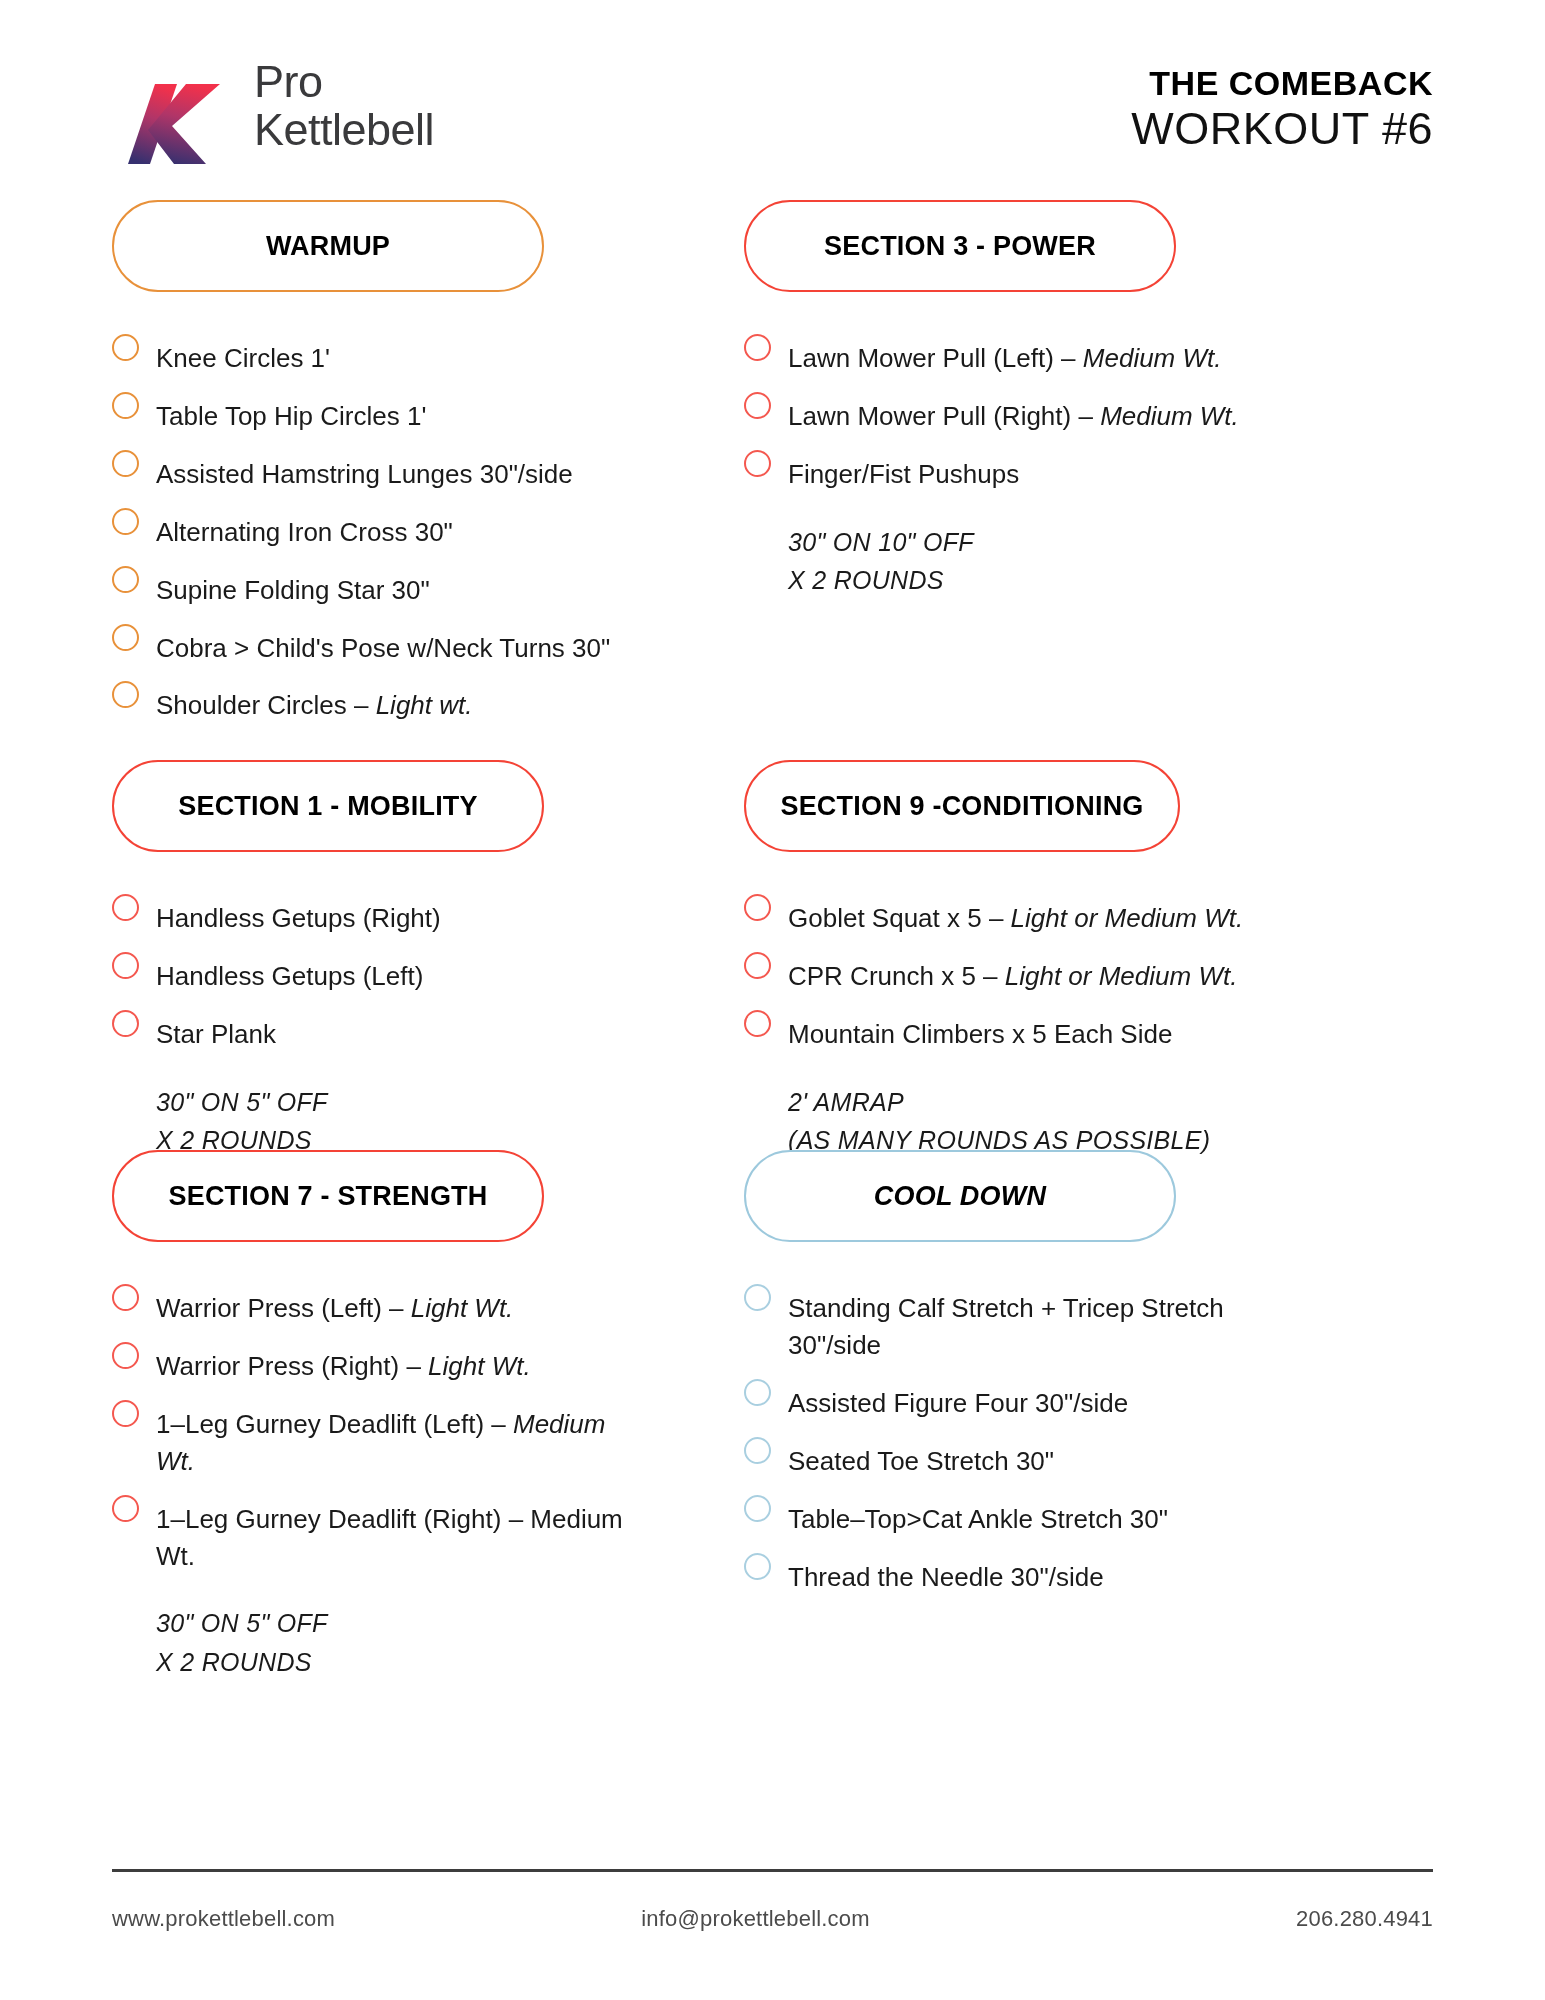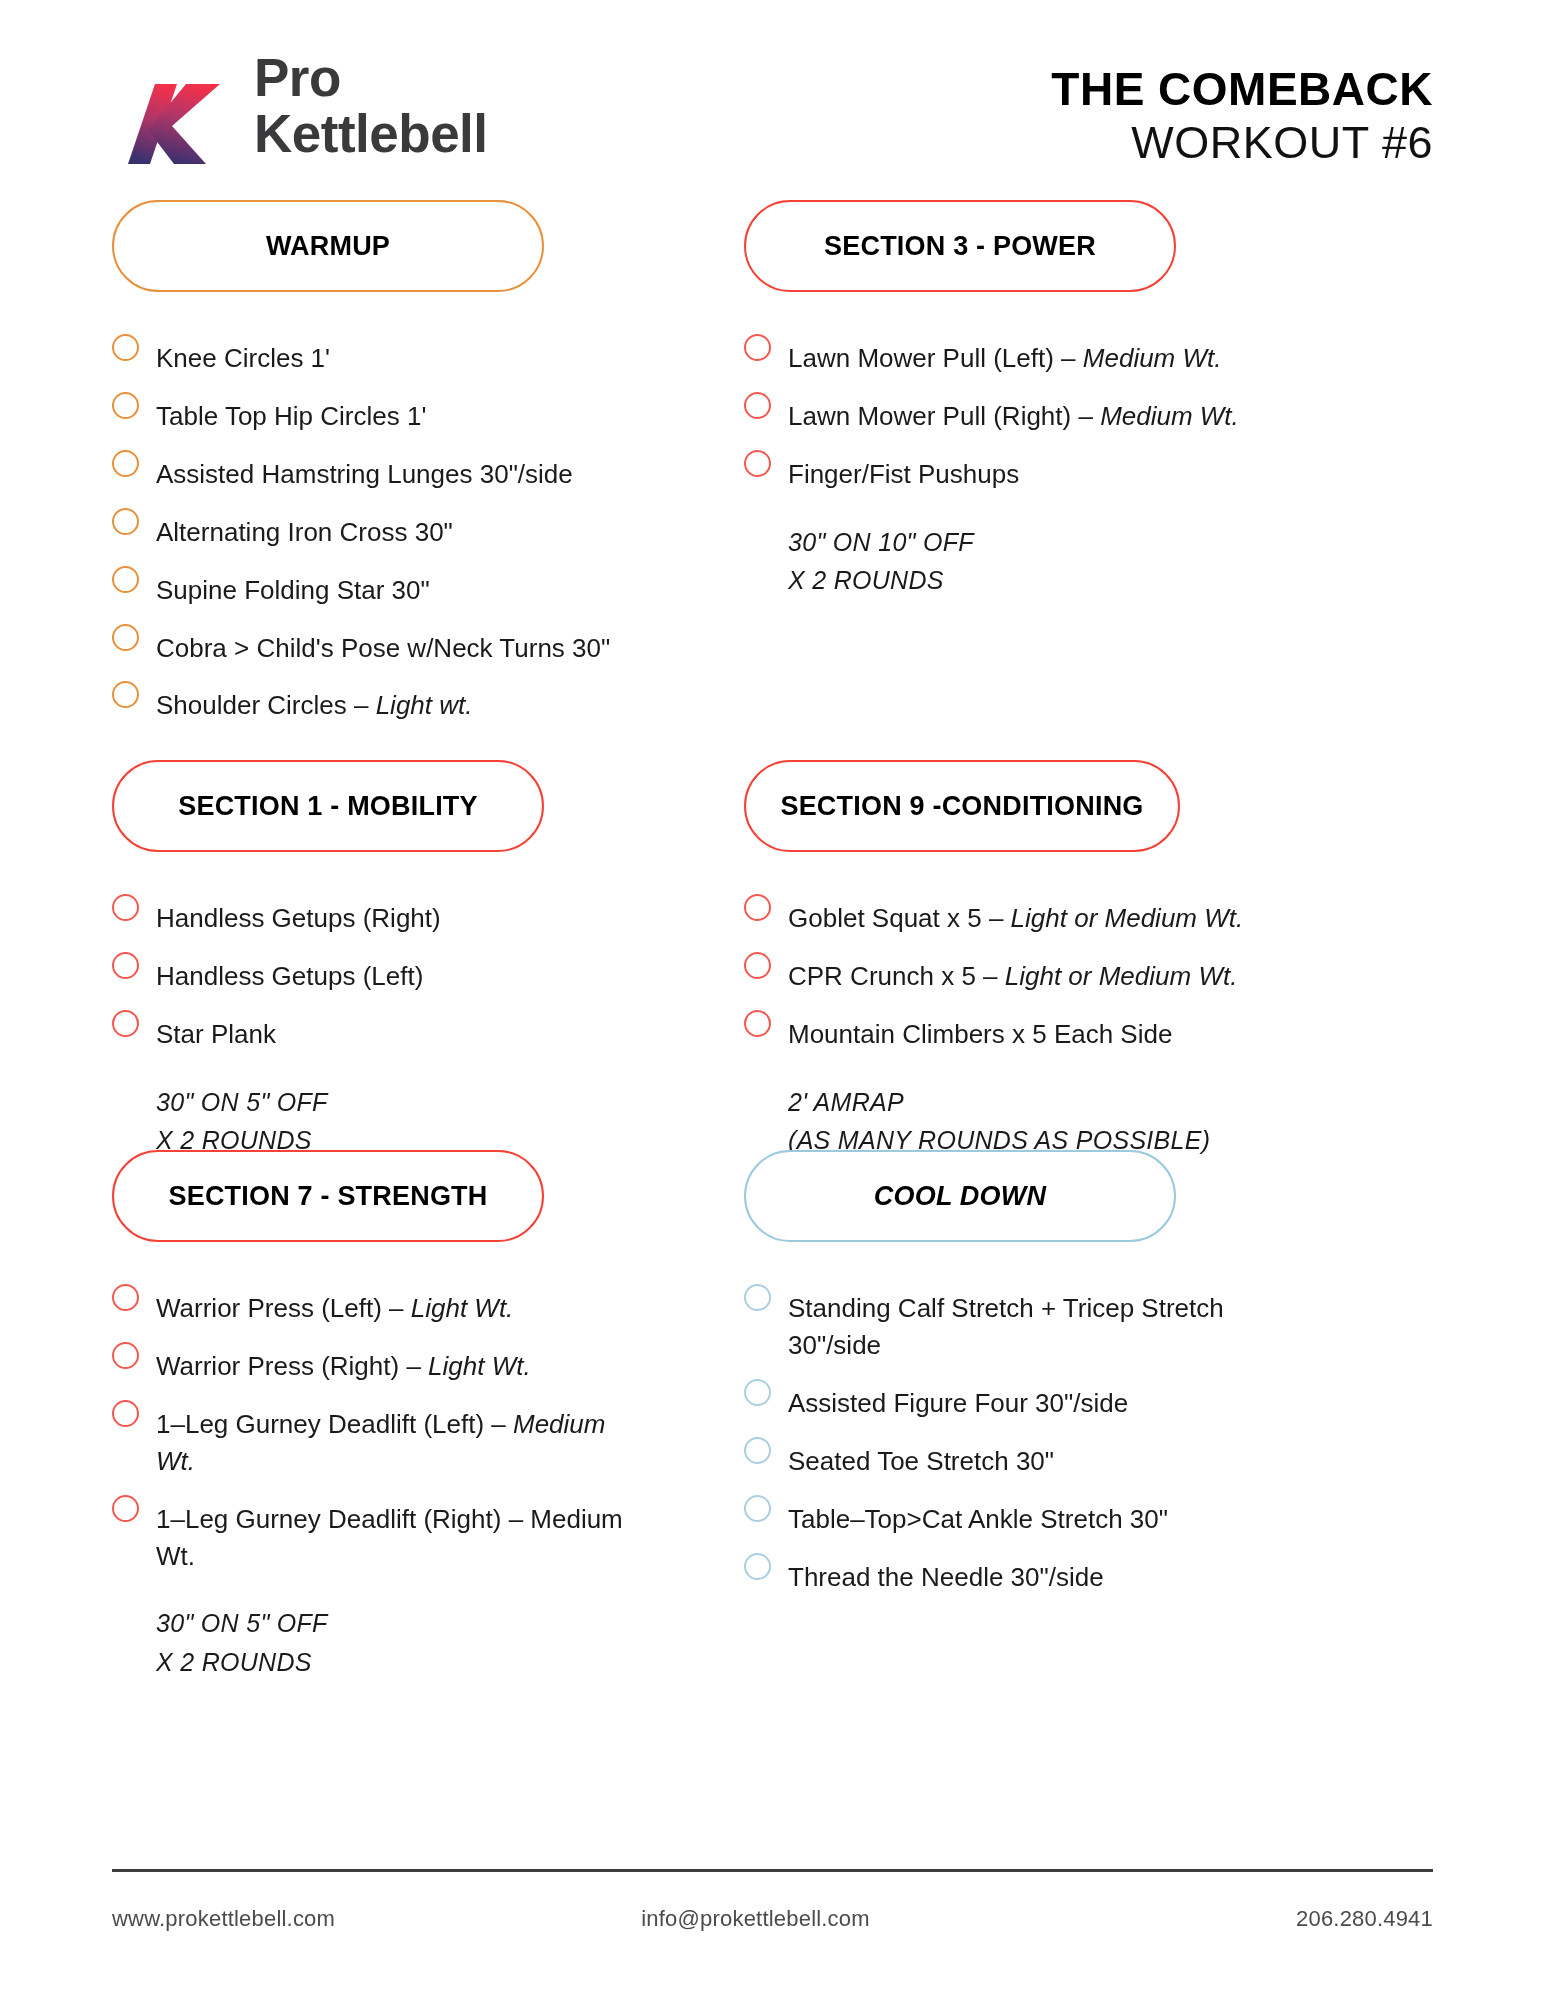--- a/index.html
+++ b/index.html
@@ -37,34 +37,34 @@
   }
 
   .brand-mark {
     width: 104px;
     height: 116px;
     flex: none;
     display: block;
   }
 
   .brand-words {
-    font-size: 53px;
-    font-weight: 700;
+    font-size: 45px;
+    font-weight: 400;
     line-height: 1.06;
     letter-spacing: -0.5px;
     color: #3a3a3c;
   }
 
   .title-block {
     text-align: right;
     padding-top: 16px;
   }
 
   .workout-title {
-    font-size: 46px;
+    font-size: 34px;
     font-weight: 800;
     letter-spacing: 0.5px;
     color: #000000;
     line-height: 1.12;
     white-space: nowrap;
   }
 
   .workout-sub {
     font-size: 45px;
     font-weight: 300;

